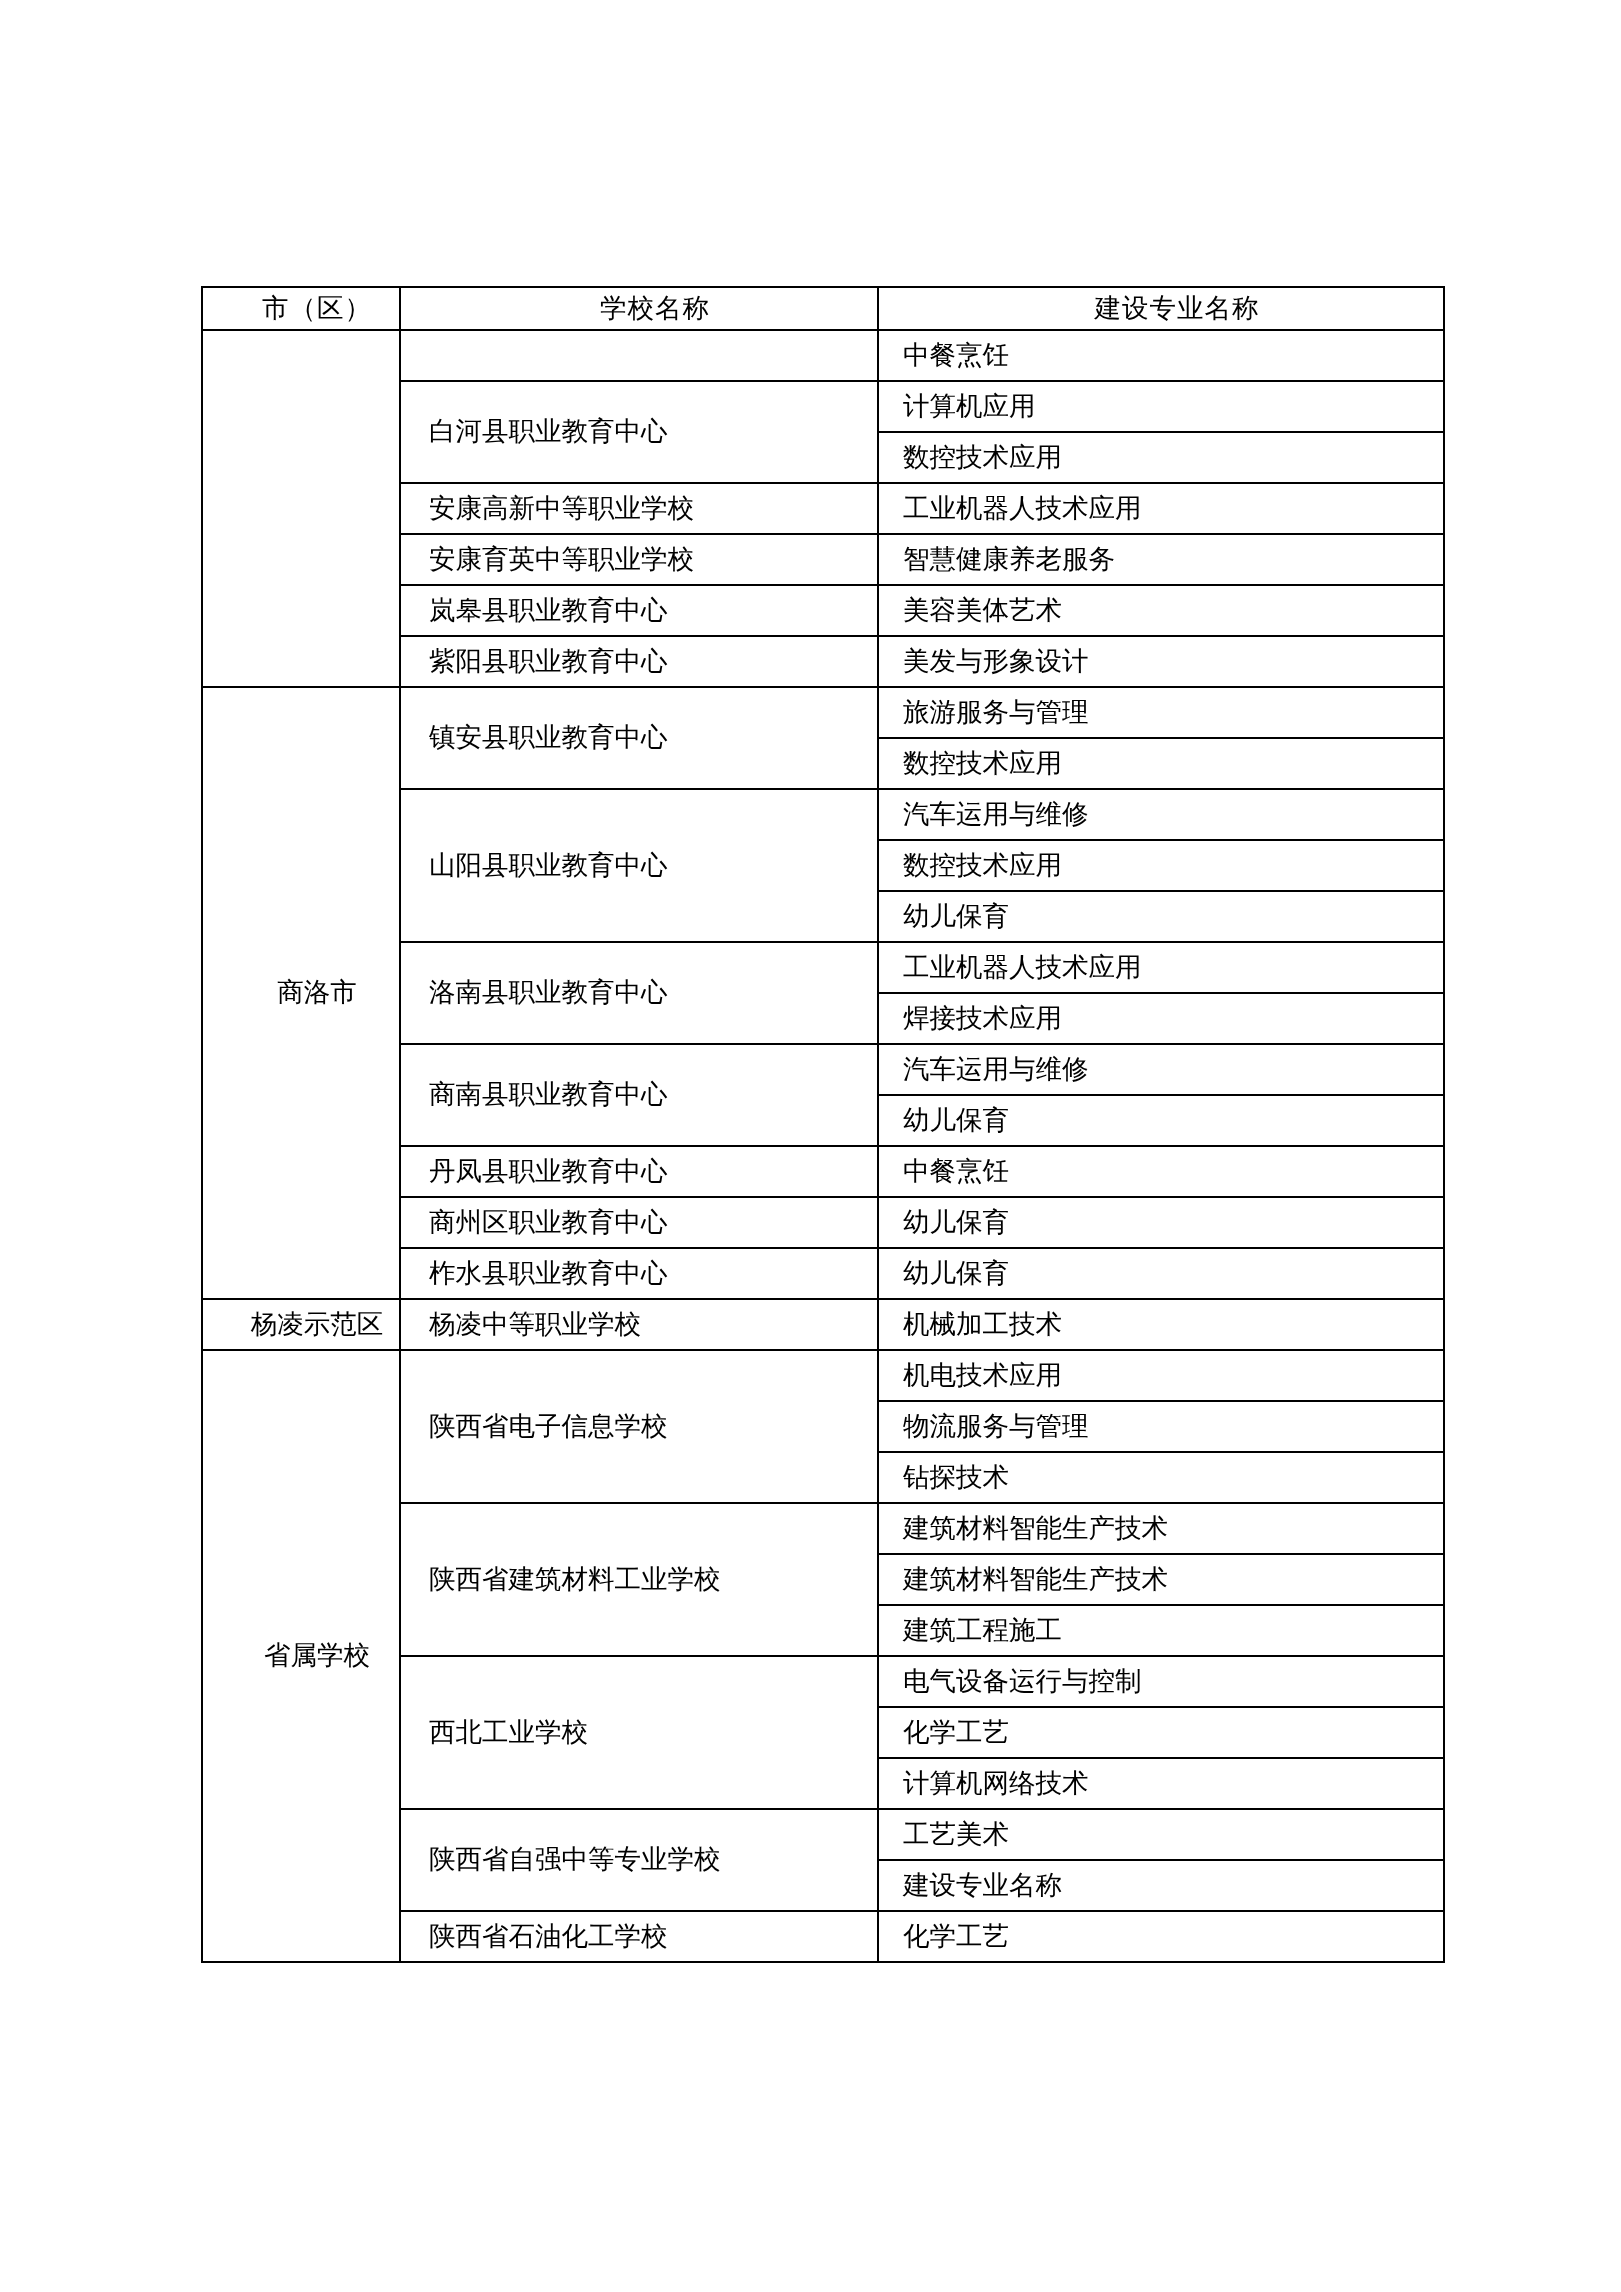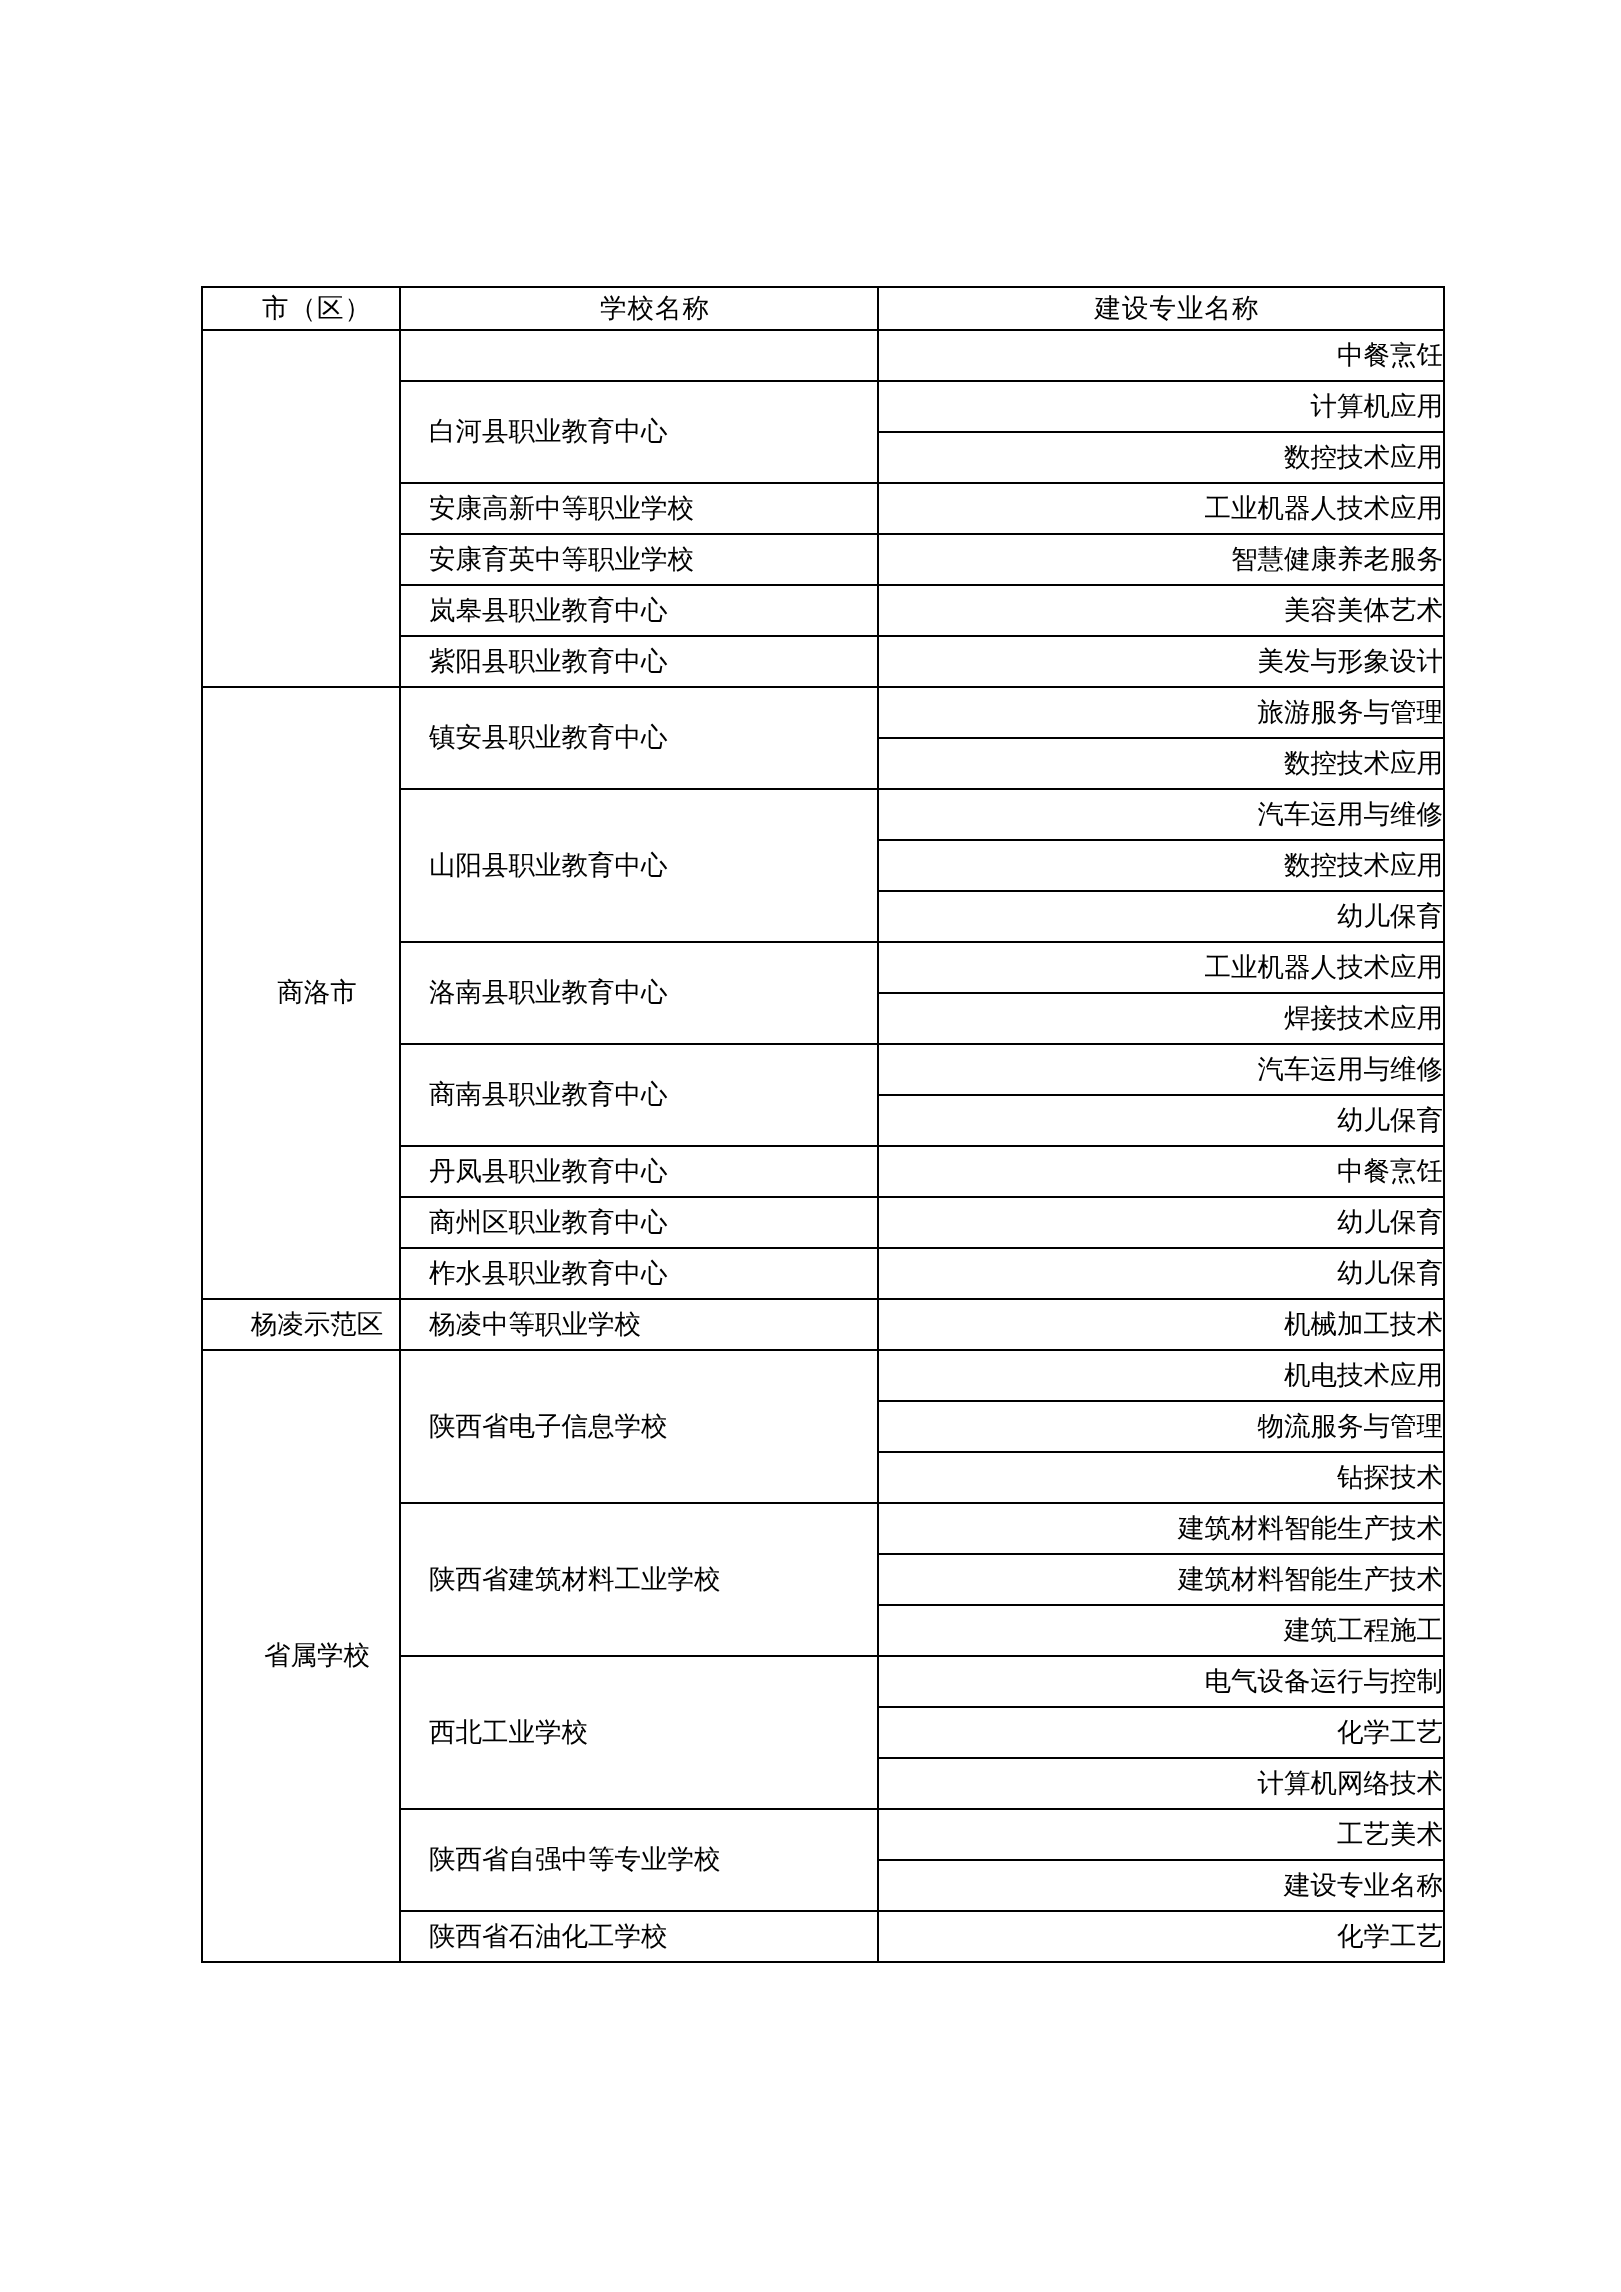--- a/index.html
+++ b/index.html
@@ -33,21 +33,21 @@
     line-height: 1.2;
     overflow: hidden;
     white-space: nowrap;
     padding-left: 32px;
   }
   thead tr { height: 43px; }
   tbody tr { height: 51px; }
   th { text-align: center; letter-spacing: 1px; }
   td.region-cell { text-align: center; }
   td.school-cell { text-align: left; padding-left: 28px; }
-  td.major-cell  { text-align: right; padding-left: 33px; }
+  td.major-cell  { text-align: left; padding-left: 24px; }
 </style>
 </head>
 <body>
 
 <div class="page">
   <table class="doc-table">
     <colgroup>
       <col class="c1">
       <col class="c2">
       <col class="c3">

